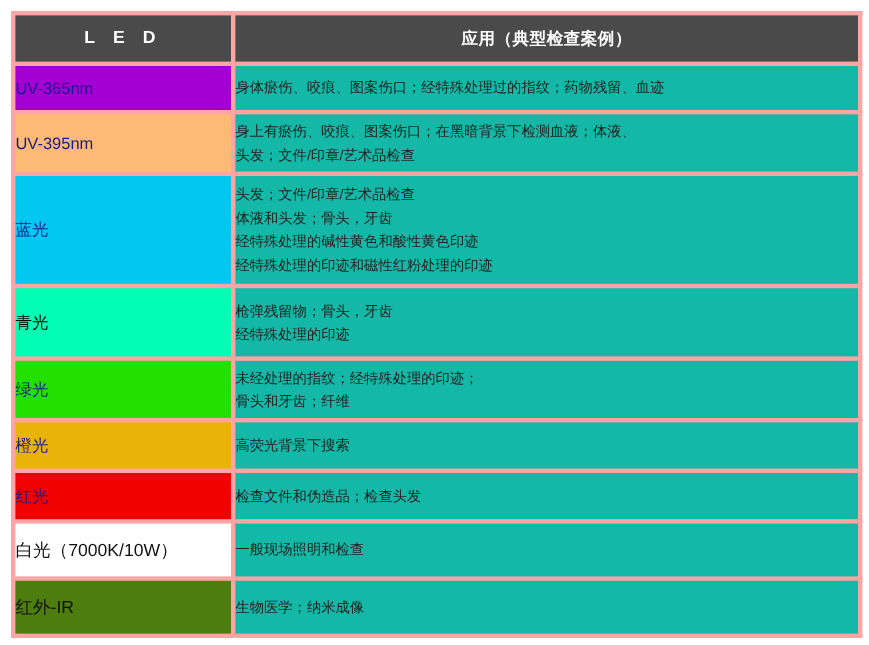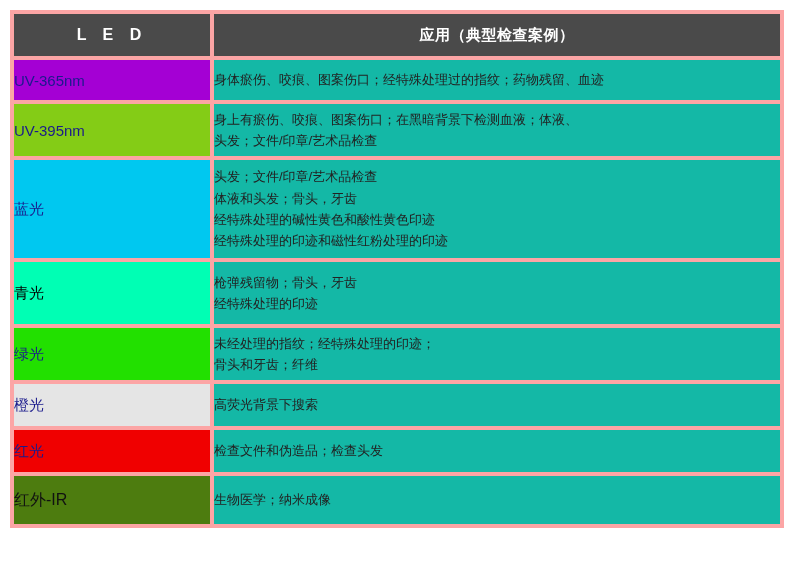--- a/index.html
+++ b/index.html
@@ -94,21 +94,21 @@
       </tr>
     </thead>
     <tbody>
       <tr class="r-uv365">
         <td class="label" style="background: rgb(164, 0, 212); color: rgb(26, 26, 140);">UV-365nm</td>
         <td class="desc">
           <div class="desc-line">身体瘀伤、咬痕、图案伤口；经特殊处理过的指纹；药物残留、血迹</div>
         </td>
       </tr>
       <tr class="r-uv395">
-        <td class="label" style="background: #84cc16; color: rgb(26, 26, 140); margin-left: 16px;">UV-395nm</td>
+        <td class="label" style="background: #fdba74; color: rgb(26, 26, 140); margin-left: 16px;">UV-395nm</td>
         <td class="desc">
           <div class="desc-line">身上有瘀伤、咬痕、图案伤口；在黑暗背景下检测血液；体液、</div>
           <div class="desc-line">头发；文件/印章/艺术品检查</div>
         </td>
       </tr>
       <tr class="r-blue">
         <td class="label" style="background: rgb(0, 200, 240); color: rgb(26, 26, 140);">蓝光</td>
         <td class="desc">
           <div class="desc-line">头发；文件/印章/艺术品检查</div>
           <div class="desc-line">体液和头发；骨头，牙齿</div>
@@ -124,29 +124,35 @@
         </td>
       </tr>
       <tr class="r-green">
         <td class="label" style="background: rgb(34, 224, 0); color: rgb(26, 26, 140);">绿光</td>
         <td class="desc">
           <div class="desc-line">未经处理的指纹；经特殊处理的印迹；</div>
           <div class="desc-line">骨头和牙齿；纤维</div>
         </td>
       </tr>
       <tr class="r-orange">
-        <td class="label" style="background: #e5e5e5; color: rgb(26, 26, 140);">橙光</td>
+        <td class="label" style="background: #eab308; color: rgb(26, 26, 140);">橙光</td>
         <td class="desc">
           <div class="desc-line">高荧光背景下搜索</div>
         </td>
       </tr>
       <tr class="r-red">
         <td class="label" style="background: rgb(240, 0, 0); color: rgb(26, 26, 140);">红光</td>
         <td class="desc">
           <div class="desc-line">检查文件和伪造品；检查头发</div>
+        </td>
+      </tr>
+      <tr class="r-white">
+        <td class="label center-small" style="background: rgb(255, 255, 255); color: rgb(17, 17, 17);">白光（7000K/10W）</td>
+        <td class="desc">
+          <div class="desc-line">一般现场照明和检查</div>
         </td>
       </tr>
       <tr class="r-ir">
         <td class="label center-small" style="background: #4d7c0f; color: rgb(17, 17, 17);">红外-IR</td>
         <td class="desc">
           <div class="desc-line">生物医学；纳米成像</div>
         </td>
       </tr>
     </tbody>
   </table>

